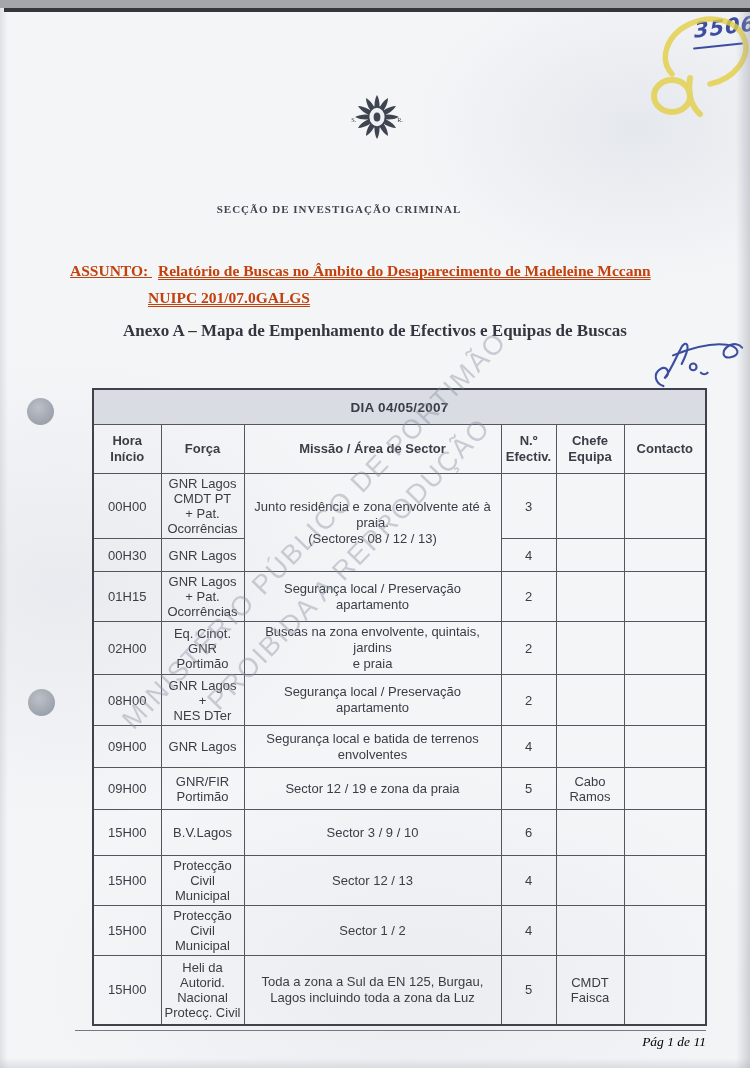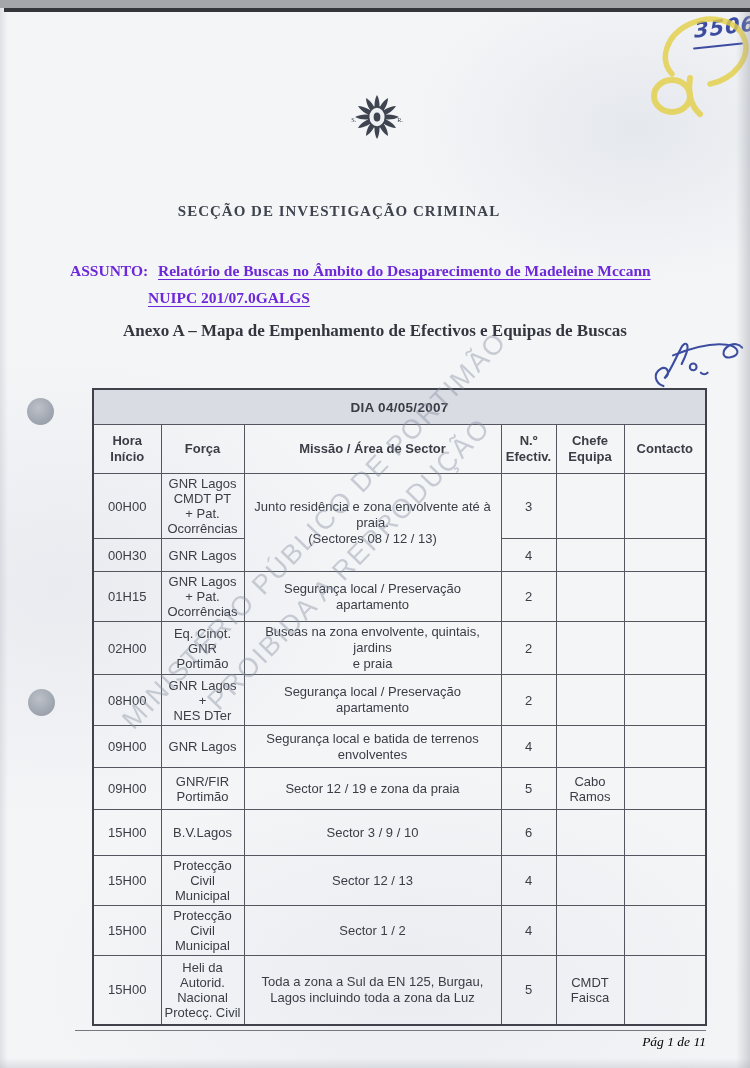--- a/index.html
+++ b/index.html
@@ -29,25 +29,25 @@
   .hole.h2{left:28px;top:689px;}
 
   
   .crest{position:absolute;left:339px;top:90px;width:76px;height:54px;z-index:2;}
   .ministry{position:absolute;left:0;top:147px;width:750px;text-align:center;z-index:2;
     color:#3f434d;font-weight:bold;}
   .ministry .l1{font-size:16.5px;letter-spacing:.4px;line-height:18px;}
   .ministry .l2{font-size:15.5px;letter-spacing:.4px;line-height:18px;}
   .ministry .l3{font-size:14.5px;letter-spacing:.4px;line-height:17px;}
   .section-title{position:absolute;left:0;top:203px;width:678px;text-align:center;z-index:2;
-    color:#3f434d;font-weight:bold;font-size:15px;letter-spacing:1px;}
+    color:#3f434d;font-weight:bold;font-size:11px;letter-spacing:1px;}
 
   
   .subject{position:absolute;left:70px;top:262px;width:645px;z-index:2;font-size:15.5px;
-    font-weight:bold;color:#6d28d9;}
+    font-weight:bold;color:#c2410c;text-decoration:underline;}
   .subject .title{text-decoration:underline;text-underline-offset:3px;margin-left:6px;}
   .subject .case{margin-top:9px;margin-left:78px;text-decoration:underline;text-underline-offset:3px;}
   .annex-title{position:absolute;left:0;top:321px;width:750px;text-align:center;z-index:2;
     font-size:17px;font-weight:bold;color:#33363e;}
 
   
   .watermark{position:absolute;left:42px;top:508px;width:580px;z-index:5;pointer-events:none;
     transform:rotate(-46deg);text-align:center;font-family:"Liberation Sans",sans-serif;
     color:rgba(136,145,161,.42);font-size:27px;letter-spacing:2px;white-space:nowrap;}
   .watermark .w2{margin-top:17px;}

